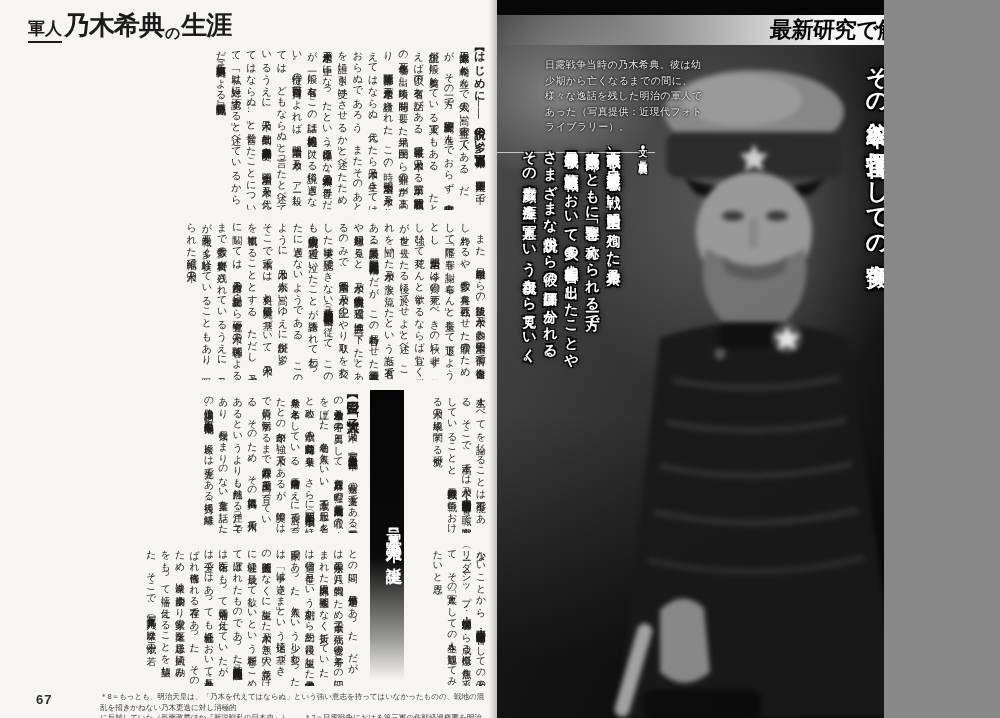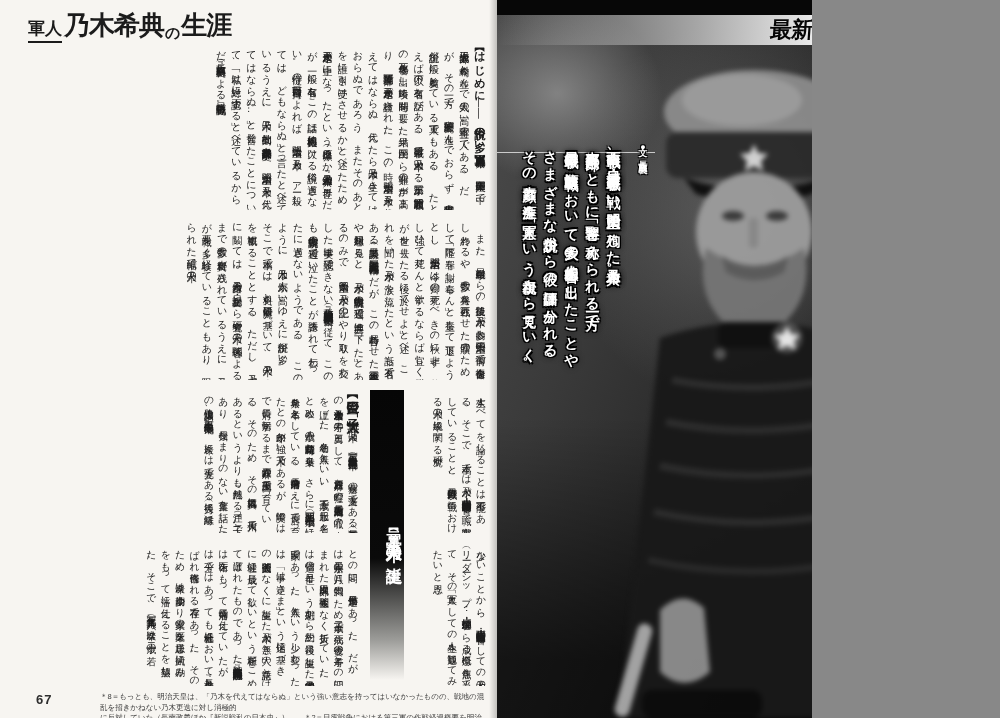--- a/index.html
+++ b/index.html
@@ -1,16 +1,16 @@
 <!DOCTYPE html>
 <html><head>
 <meta charset="utf-8">
 <style>
   html,body{margin:0;padding:0;background:#888;}
-  .spread{position:relative;width:812px;height:718px;display:flex;overflow:hidden;background:#fff;
+  .spread{position:relative;width:884px;height:718px;display:flex;overflow:hidden;background:#fff;
           font-family:"Liberation Serif","DejaVu Serif",serif;align-items:center;}
   
   .page-left{position:relative;width:497px;height:718px;background:#f7f5f1;flex:0 0 auto;}
   .page-left::after{content:"";position:absolute;right:0;top:0;bottom:0;width:8px;
      background:linear-gradient(to right,rgba(0,0,0,0),rgba(0,0,0,.22));}
   .lp-header{position:absolute;left:28px;top:8px;white-space:nowrap;color:#1b1b1b;}
   .lp-header span{display:inline-block;vertical-align:bottom;}
   .lp-h-prefix{font-size:17px;font-weight:700;border-bottom:2px solid #1b1b1b;padding-bottom:1px;margin-right:2px;}
   .lp-h-main{font-size:26px;font-weight:900;letter-spacing:-1px;}
   .lp-h-no{font-size:15px;font-weight:700;margin:0 1px;}
@@ -151,20 +151,21 @@
       <rect x="24" y="572" width="15" height="96" rx="7" fill="#a8a8a8" transform="rotate(16 31 620)"></rect>
       <rect x="40" y="640" width="120" height="28" rx="10" fill="#0c0c0c"></rect>
     </svg>
 
     <div class="top-strip"></div>
 
     <div class="banner">
       <span class="banner-text">最新研究で解き明かす!</span>
     </div>
 
+    <div class="photo-caption">日露戦争当時の乃木希典。彼は幼少期から亡くなるまでの間に、様々な逸話を残した明治の軍人であった（写真提供：近現代フォトライブラリー）。</div>
 
     <div class="lead-rule"></div>
 
     <div class="byline">文●長南政義</div>
 
     <div class="lead">
       <div class="lead-line">西南戦争、日清・日露戦争を戦い明治天皇に殉じた乃木希典。</div>
       <div class="lead-line">東郷平八郎とともに「聖将」と称えられる一方で、</div>
       <div class="lead-line">日露戦争の旅順攻略戦において多大の人的損害を出したことや</div>
       <div class="lead-line">さまざまな俗説から彼の評価は分かれる。</div>

